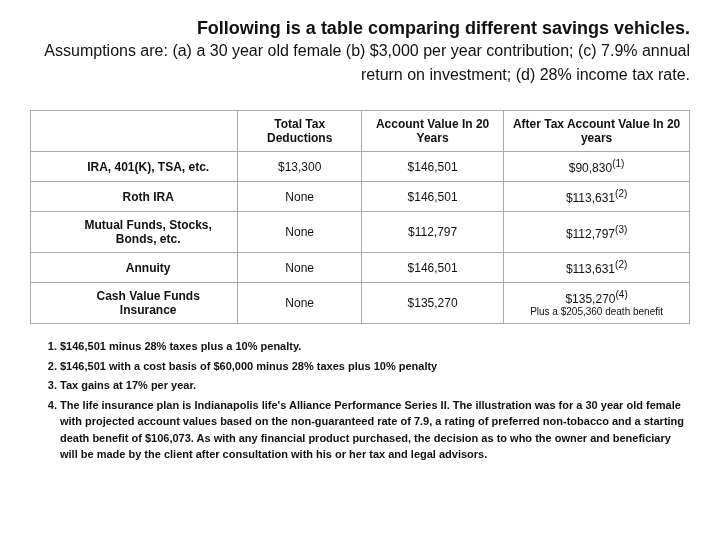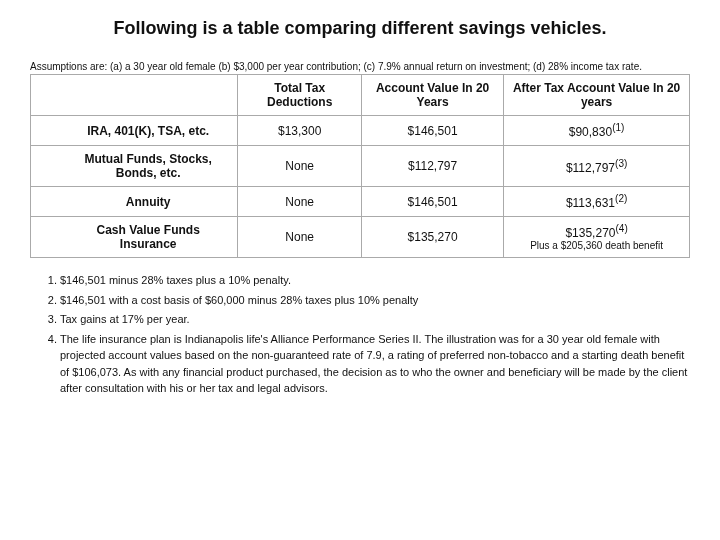--- a/index.html
+++ b/index.html
@@ -8,27 +8,27 @@
       background: #fff;
       width: 720px;
       min-height: 540px;
       padding: 18px 30px 20px 30px;
       font-size: 12px;
       color: #111;
     }
     h1 {
       font-size: 18px;
       font-weight: bold;
-      text-align: center;
-      margin-bottom: 20px;
+      text-align: right;
+      margin-bottom: 0;
     }
     .assumptions {
-      font-size: 10px;
-      text-align: left;
-      margin-bottom: 0;
+      font-size: 16px;
+      text-align: right;
+      margin-bottom: 23px;
       line-height: 1.5;
     }
     table {
       border-collapse: collapse;
       width: 100%;
       margin-bottom: 14px;
       font-size: 12px;
     }
     th, td {
       border: 1px solid #aaa;
@@ -48,20 +48,21 @@
     .footnotes {
       font-size: 11px;
       line-height: 1.5;
       padding-left: 10px;
     }
     .footnotes ol {
       margin-left: 20px;
     }
     .footnotes li {
       margin-bottom: 3px;
+      font-weight: bold;
     }
     .death-benefit {
       font-size: 10px;
       display: block;
     }
   </style>
 </head>
 <body>
 
 <h1>Following is a table comparing different savings vehicles.</h1>
@@ -75,20 +76,26 @@
       <th>Account Value In 20 Years</th>
       <th>After Tax Account Value In 20 years</th>
     </tr>
   </thead>
   <tbody id="table-body">
   <tr>
         <td class="label-col">IRA, 401(K), TSA, etc.</td>
         <td>$13,300</td>
         <td>$146,501</td>
         <td>$90,830<sup>(1)</sup></td>
+      </tr>
+      <tr>
+        <td class="label-col">Roth IRA</td>
+        <td>None</td>
+        <td>$146,501</td>
+        <td>$113,631<sup>(2)</sup></td>
       </tr>
       <tr>
         <td class="label-col">Mutual Funds, Stocks, Bonds, etc.</td>
         <td>None</td>
         <td>$112,797</td>
         <td>$112,797<sup>(3)</sup></td>
       </tr>
       <tr>
         <td class="label-col">Annuity</td>
         <td>None</td>

